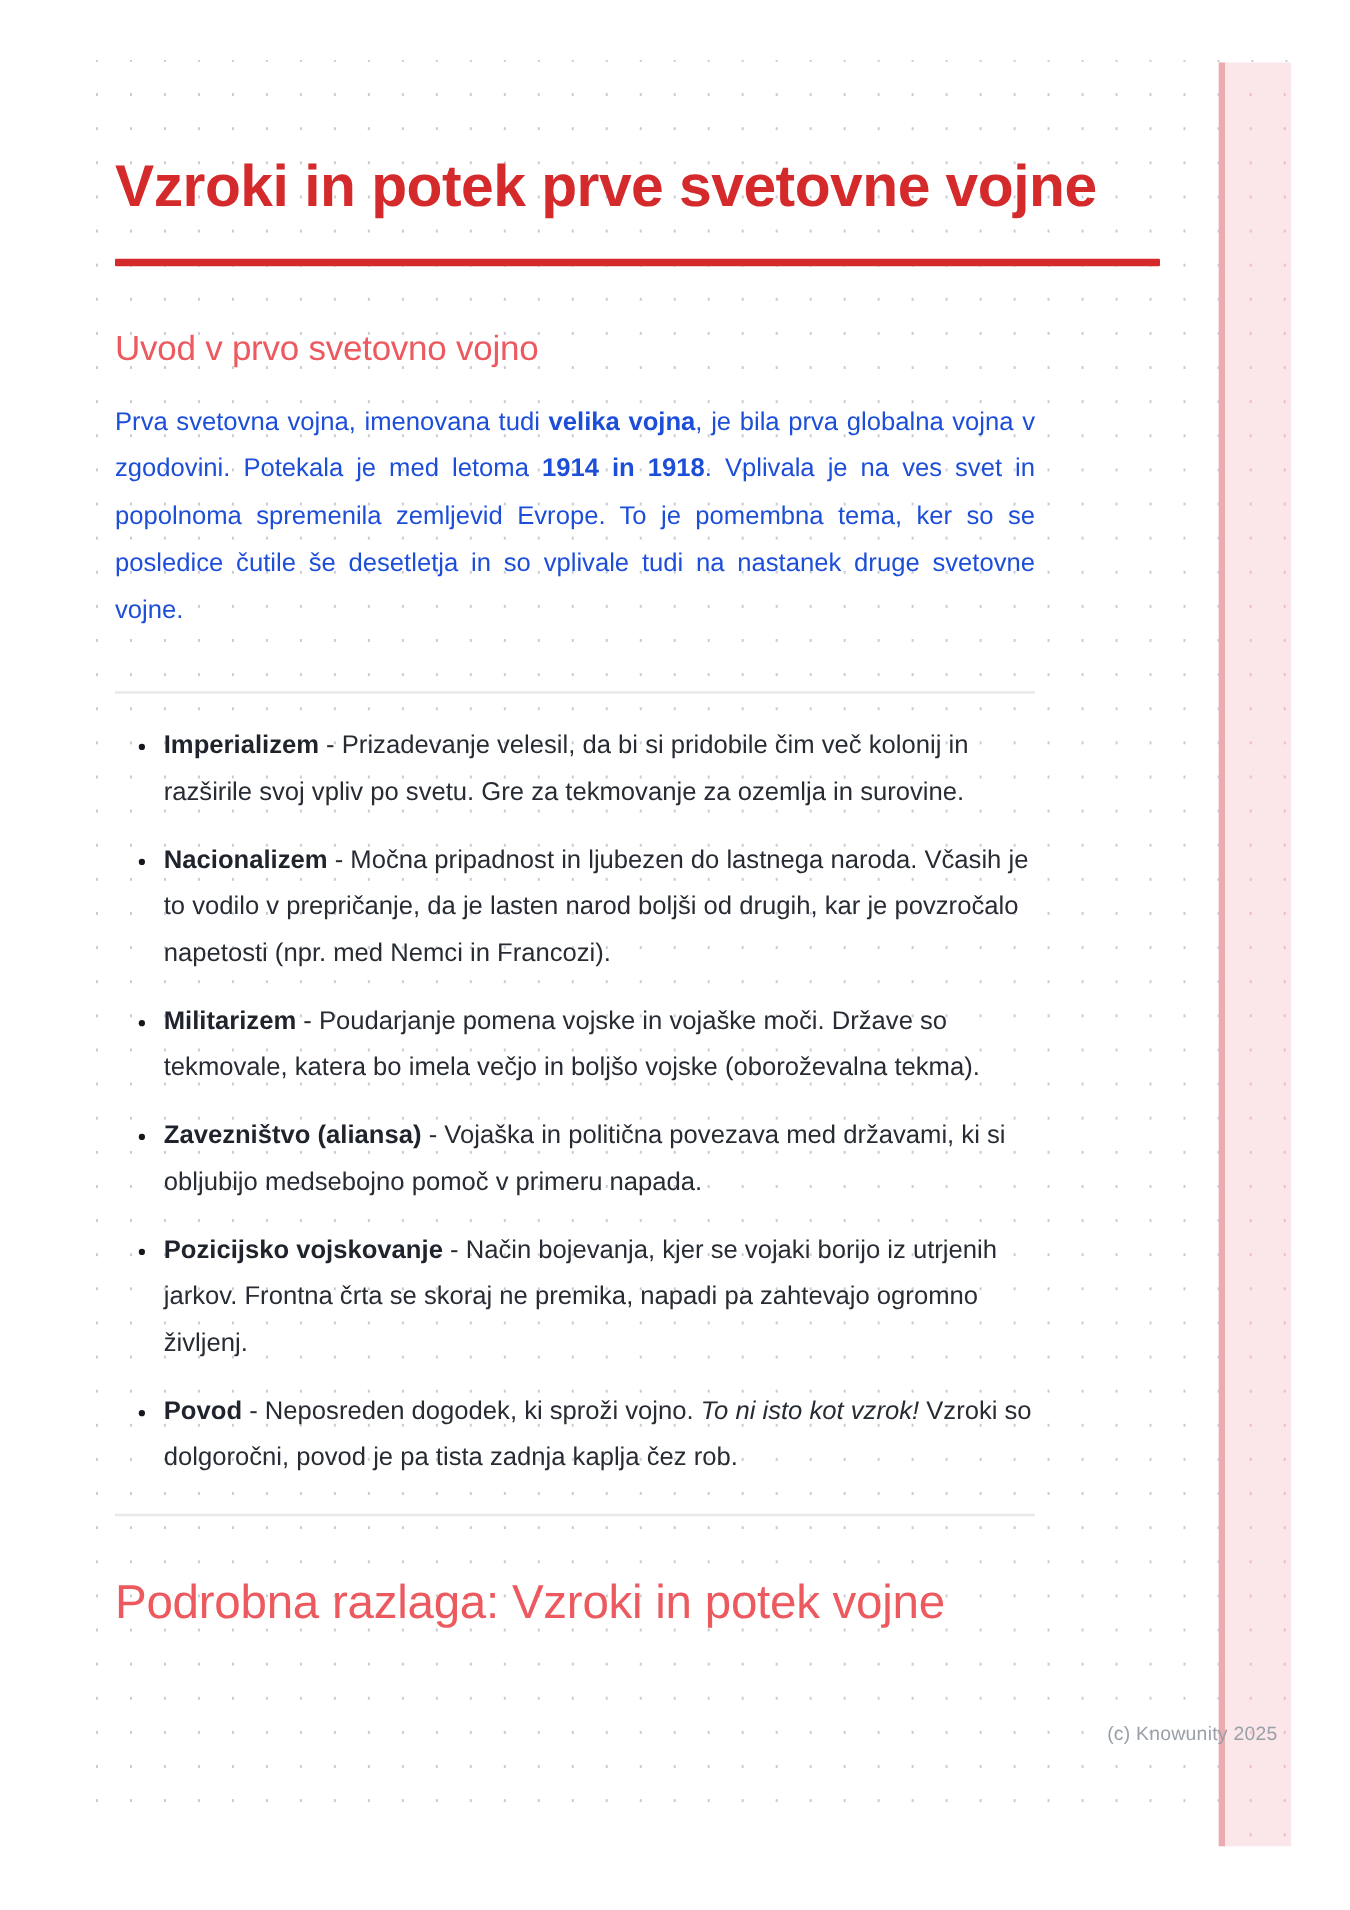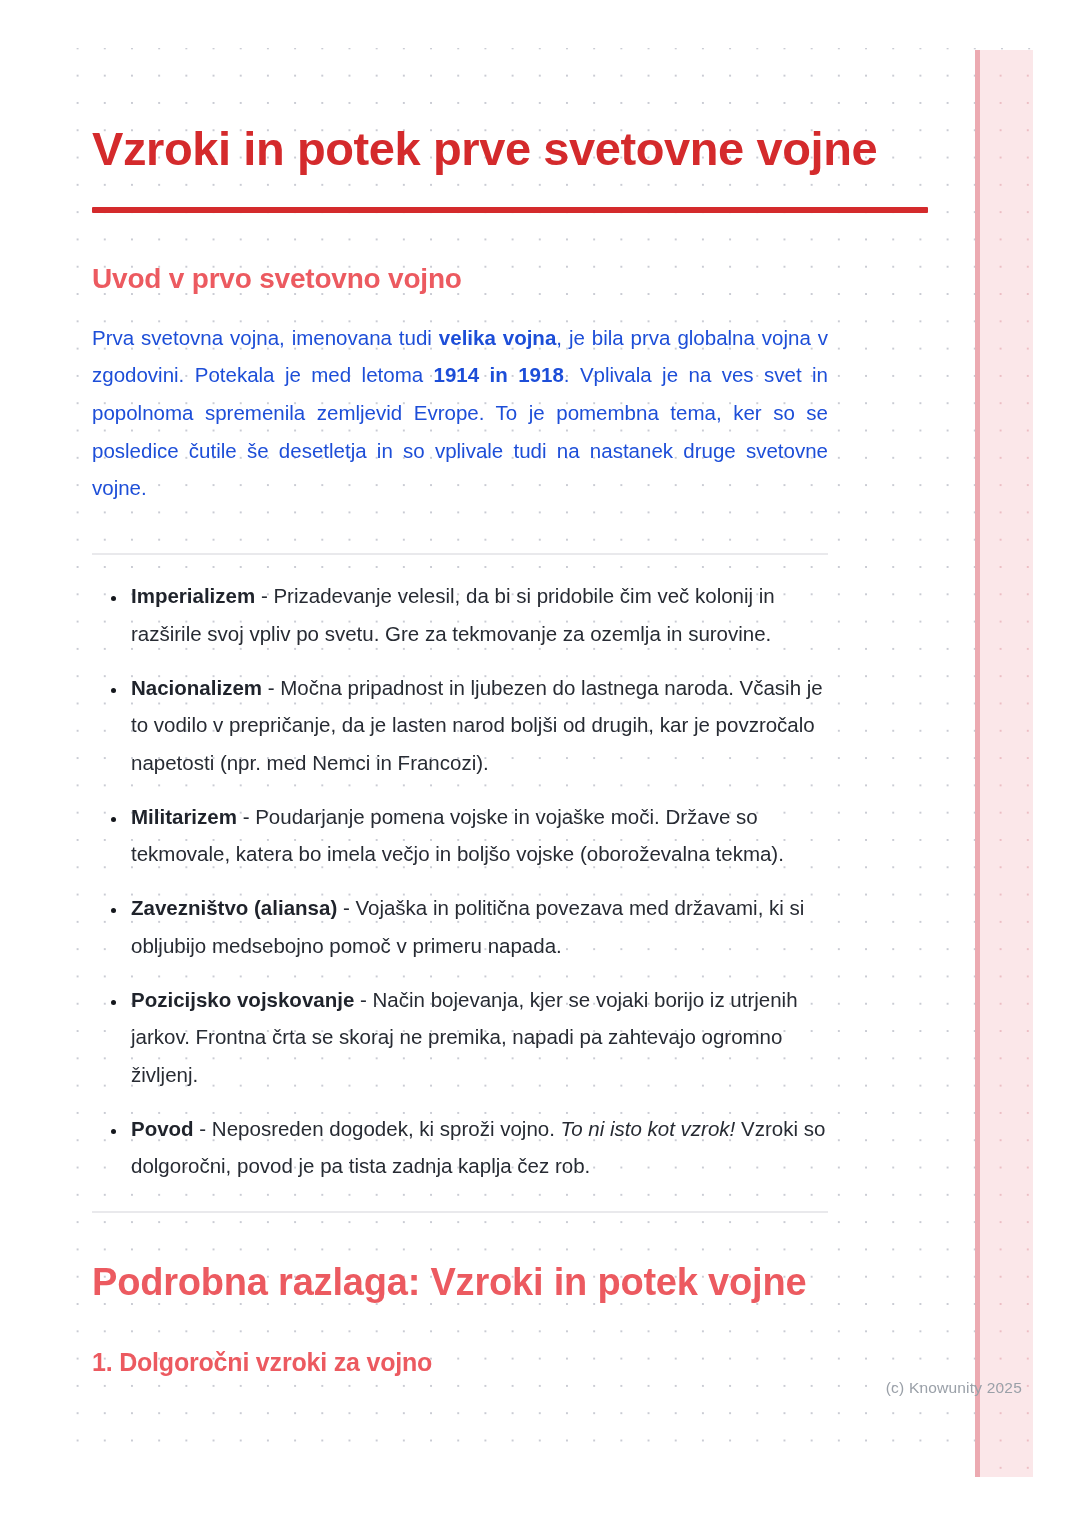--- a/index.html
+++ b/index.html
@@ -54,21 +54,21 @@
   }
   .title-rule {
     margin-top: 22px;
     width: 836px; height: 6px;
     background: #d42a2c;
     border-radius: 1px;
   }
 
   h2.section-heading {
     font-size: 28px;
-    font-weight: bold;
+    font-weight: normal;
     letter-spacing: -0.2px;
     color: #ec5a60;
   }
   h2.h-intro  { margin-top: 50px; }
   h2.h-terms  { margin-top: 40px; }
   h2.h-detail { margin-top: 48px; font-size: 38px; }
 
   h3.subsection-heading {
     margin-top: 44px;
     font-size: 25px;
@@ -142,17 +142,16 @@
     <li><b>Nacionalizem</b><span> - Močna pripadnost in ljubezen do lastnega naroda. Včasih je to vodilo v prepričanje, da je lasten narod boljši od drugih, kar je povzročalo napetosti (npr. med Nemci in Francozi).</span></li>
     <li><b>Militarizem</b><span> - Poudarjanje pomena vojske in vojaške moči. Države so tekmovale, katera bo imela večjo in boljšo vojske (oboroževalna tekma).</span></li>
     <li><b>Zavezništvo (aliansa)</b><span> - Vojaška in politična povezava med državami, ki si obljubijo medsebojno pomoč v primeru napada.</span></li>
     <li><b>Pozicijsko vojskovanje</b><span> - Način bojevanja, kjer se vojaki borijo iz utrjenih jarkov. Frontna črta se skoraj ne premika, napadi pa zahtevajo ogromno življenj.</span></li>
     <li><b>Povod</b><span> - Neposreden dogodek, ki sproži vojno. </span><i>To ni isto kot vzrok!</i><span> Vzroki so dolgoročni, povod je pa tista zadnja kaplja čez rob.</span></li>
   </ul>
 
   <hr class="divider divider-2">
 
   <h2 class="section-heading h-detail">Podrobna razlaga: Vzroki in potek vojne</h2>
-  <h3 class="subsection-heading">1. Dolgoročni vzroki za vojno</h3>
 
 </div>
 
 <div class="footer-credit">(c) Knowunity 2025</div>
 
 </body></html>

